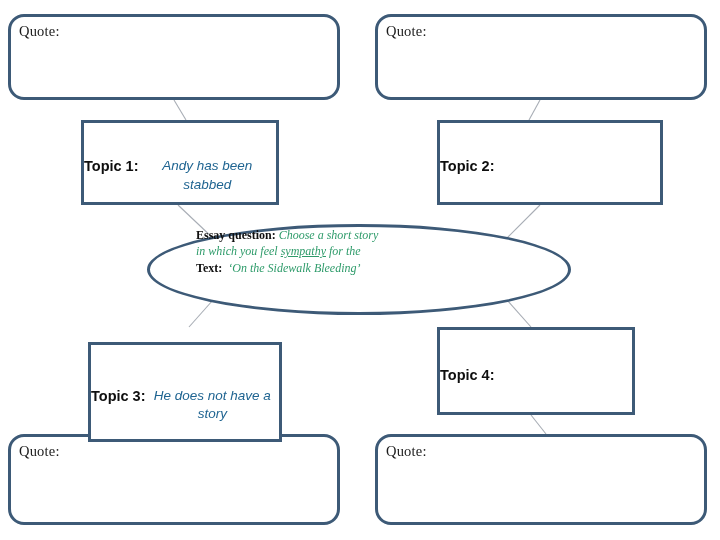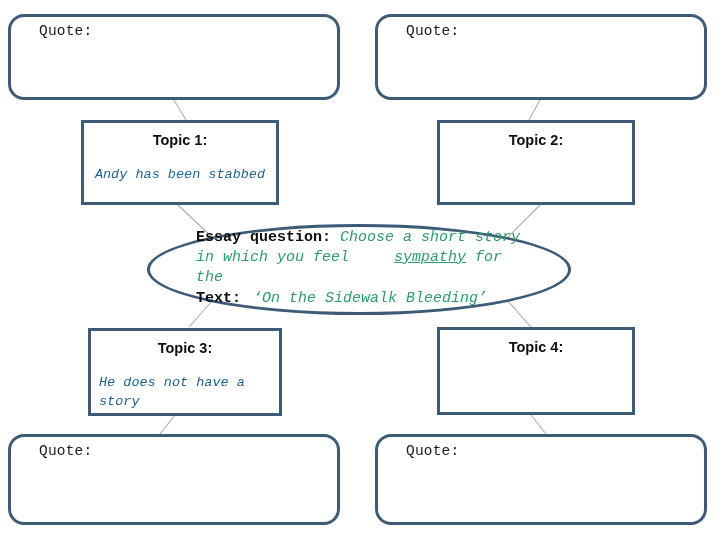--- a/index.html
+++ b/index.html
@@ -33,71 +33,71 @@
   .quote-box {
     position: absolute;
     box-sizing: border-box;
     border: 3px solid #3d5a77;
     border-radius: 16px;
     background: #ffffff;
     z-index: 2;
   }
   .quote-label {
     position: absolute;
-    left: 28px;
+    left: 8px;
     top: 6px;
     font-size: 14.5px;
     color: #1a1a1a;
-    font-family: Liberation Mono, monospace;
+    font-family: Liberation Serif, serif;
     letter-spacing: 0.2px;
     white-space: nowrap;
     text-align: right;
   }
 
   #quote-tl { left: 8px;   top: 14px;  width: 332px; height: 86px; }
   #quote-tr { left: 375px; top: 14px;  width: 332px; height: 86px; }
   #quote-bl { left: 8px;   top: 434px; width: 332px; height: 91px; }
   #quote-br { left: 375px; top: 434px; width: 332px; height: 91px; }
 
   
   .topic-box {
     position: absolute;
     box-sizing: border-box;
     border: 3px solid #3d5a77;
     background: #ffffff;
     z-index: 2;
     display: flex;
-    flex-direction: column;
+    flex-direction: row;
     align-items: center;
     justify-content: flex-start;
     padding-top: 9px;
   }
   .topic-title {
     font-size: 14.5px;
     font-weight: bold;
     color: #0f0f0f;
     font-family: "Liberation Sans", sans-serif;
     line-height: 1.2;
     text-align: center;
     white-space: nowrap;
   }
   .topic-text {
     margin-top: 17px;
     font-size: 13.5px;
     font-style: italic;
     color: #1f6491;
-    font-family: Liberation Mono, monospace;
+    font-family: Liberation Sans, sans-serif;
     line-height: 1.35;
-    text-align: left;
+    text-align: center;
     padding: 0 8px;
   }
 
   #topic1 { left: 81px;  top: 120px; width: 198px; height: 85px; }
-  #topic2 { left: 437px; top: 120px; width: 198px; height: 85px; }
-  #topic3 { left: 88px;  top: 328px; width: 194px; height: 88px; }
+  #topic2 { left: 437px; top: 120px; width: 226px; height: 85px; }
+  #topic3 { left: 88px;  top: 342px; width: 194px; height: 100px; }
   #topic4 { left: 437px; top: 327px; width: 198px; height: 88px; }
 
   
   #ellipse-shape {
     position: absolute;
     left: 147px;
     top: 224px;
     width: 424px;
     height: 91px;
     box-sizing: border-box;
@@ -105,37 +105,36 @@
     border-radius: 50%;
     background: #ffffff;
     z-index: 3;
   }
   #ellipse-text {
     position: absolute;
     left: 196px;
     top: 228px;
     width: 330px;
     z-index: 4;
-    font-size: 15px;
+    font-size: 12px;
     line-height: 1.33;
-    font-family: Liberation Mono, monospace;
+    font-family: Liberation Serif, serif;
     text-align: left;
   }
   .eq-label {
     font-weight: bold;
     color: #0f0f0f;
     font-style: normal;
   }
   .eq-body {
     font-style: italic;
     color: #2e9b6a;
   }
   .eq-underline {
     text-decoration: underline;
-    margin-left: 36px;
   }
   #ellipse-text .text-line {
     text-align: left;
     margin-top: 1px;
   }
   #ellipse-text .text-line .eq-label { margin-right: 3px; }
 </style>
 </head>
 <body>
 

